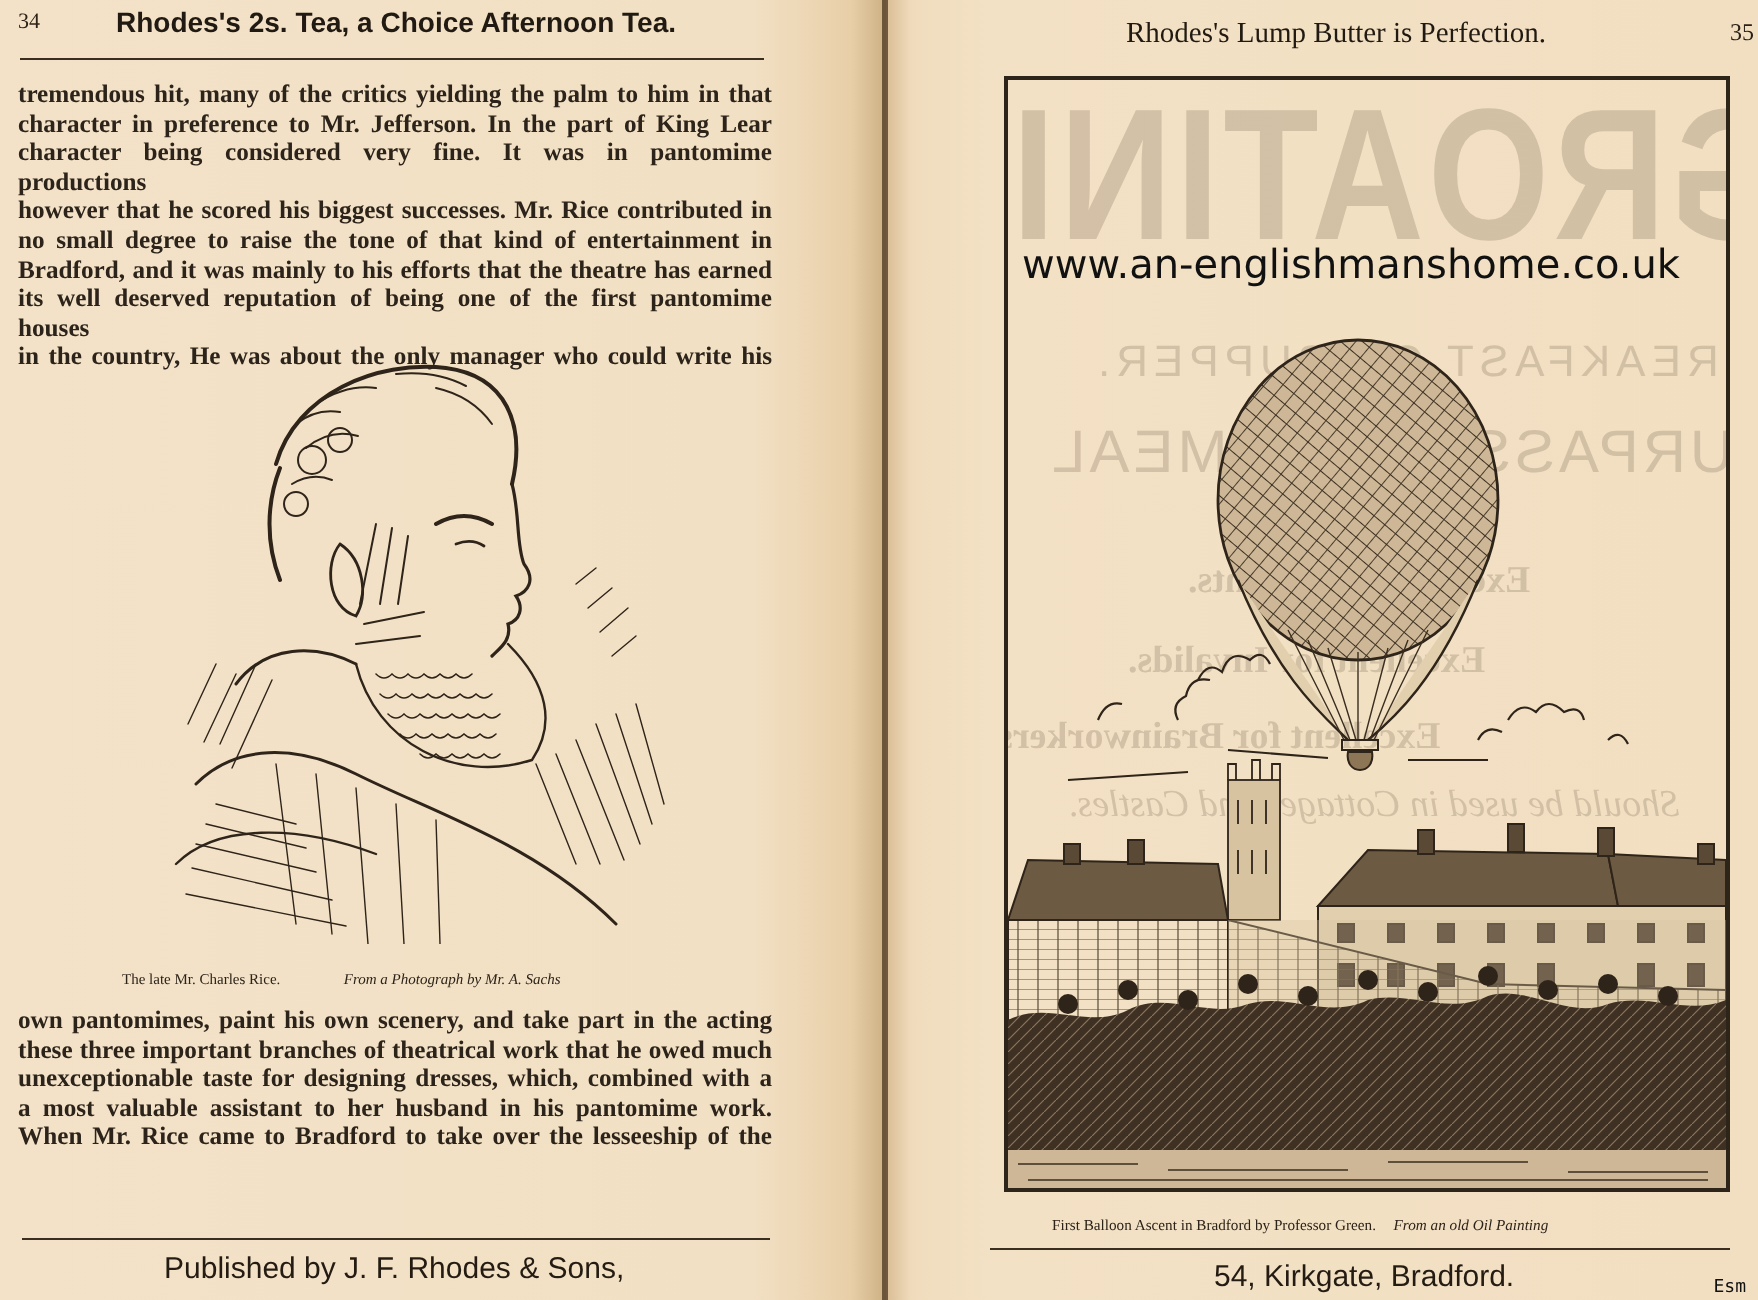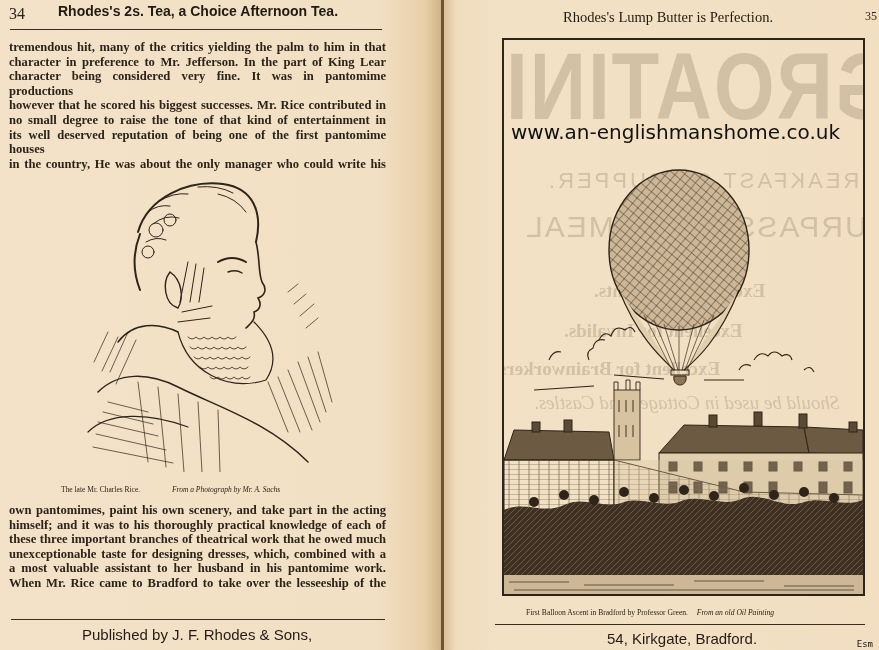--- a/index.html
+++ b/index.html
@@ -3,21 +3,21 @@
 <meta charset="utf-8">
 <style>
   html, body { margin:0; padding:0; }
   body { width:879px; height:650px; overflow:hidden; background:#e9d3b2; position:relative; font-family:"Liberation Serif", serif; color:#2b2218; }
   .page { position:absolute; top:0; height:650px; }
   .page.left { left:0; width:443px; background:linear-gradient(to right,#f3e2c8 0%,#f2e0c4 85%,#e8cfa8 96%,#cdb083 100%); }
   .page.right { left:443px; width:436px; background:linear-gradient(to right,#d9bd94 0%,#f0dcbd 3%,#f3e1c5 12%,#f2dfc2 100%); }
   .spine { position:absolute; left:441px; top:0; width:3px; height:650px; background:#4a3621; opacity:.75; }
 
   .run-head { position:absolute; font-family:"Liberation Serif", serif; font-size:15px; color:#211a12; white-space:nowrap; }
-  .pnum { position:absolute; font-size:16px; color:#2b2218; }
+  .pnum { position:absolute; font-size:11px; color:#2b2218; }
   .rule { position:absolute; height:1px; background:#3a2e20; }
 
   .body-text { position:absolute; left:9px; width:377px; font-size:12.6px; line-height:14.6px; text-align:justify; color:#2c241a; }
   .body-text p { margin:0; text-align-last:justify;font-weight:bold; }
 
   .caption { position:absolute; font-size:7.5px; color:#2b2218; white-space:nowrap; }
   .caption i { font-style:italic; }
 
   .footer { position:absolute; font-family:"Liberation Sans", sans-serif; font-size:15px; color:#241c13; white-space:nowrap; }
 
@@ -33,20 +33,21 @@
   <span class="pnum" style="left:9px;top:5px;">34</span>
   <span class="run-head" style="left:58px;top:3px;font-weight:bold;font-family:'Liberation Sans',sans-serif;font-size:14px;">Rhodes's 2s. Tea, a Choice Afternoon Tea.</span>
   <div class="rule" style="left:10px;top:29px;width:372px;"></div>
 
   <div class="body-text" style="top:40px;">
     <p>tremendous hit, many of the critics yielding the palm to him in that</p>
     <p>character in preference to Mr. Jefferson. In the part of King Lear</p>
     <p>character being considered very fine. It was in pantomime productions</p>
     <p>however that he scored his biggest successes. Mr. Rice contributed in</p>
     <p>no small degree to raise the tone of that kind of entertainment in</p>
+    <p>Bradford, and it was mainly to his efforts that the theatre has earned</p>
     <p>its well deserved reputation of being one of the first pantomime houses</p>
     <p>in the country, He was about the only manager who could write his</p>
   </div>
 
   <svg style="position:absolute;left:78px;top:172px;" width="262" height="300" viewBox="0 0 262 300">
     <g fill="none" stroke="#2e2419" stroke-width="1" stroke-linecap="round">
 
       <path d="M60 60 C70 25 110 8 145 12 C175 16 185 40 178 70" stroke-width="2"></path>
       <path d="M62 62 C55 80 55 100 62 118" stroke-width="2"></path>
       <path d="M70 40 q10 -8 22 -6 M75 52 q12 -10 26 -6 M68 70 q10 -6 20 -2 M80 30 q15 -10 30 -8 M120 15 q20 -2 35 6 M140 22 q18 4 28 18"></path>
@@ -85,21 +86,20 @@
   </svg>
 
   <div class="caption" style="left:61px;top:485px;">
     <span>The late Mr. Charles Rice.</span>
     <span style="display:inline-block;width:28px;"></span>
     <i>From a Photograph by Mr. A. Sachs</i>
   </div>
 
   <div class="body-text" style="top:503px;">
     <p>own pantomimes, paint his own scenery, and take part in the acting</p>
-    <p>himself; and it was to his thoroughly practical knowledge of each of</p>
     <p>these three important branches of theatrical work that he owed much</p>
     <p>unexceptionable taste for designing dresses, which, combined with a</p>
     <p>a most valuable assistant to her husband in his pantomime work.</p>
     <p>When Mr. Rice came to Bradford to take over the lesseeship of the</p>
   </div>
 
   <div class="rule" style="left:11px;top:619px;width:374px;"></div>
   <span class="footer" style="left:82px;top:626px;">Published by J. F. Rhodes &amp; Sons,</span>
 </div>
 

